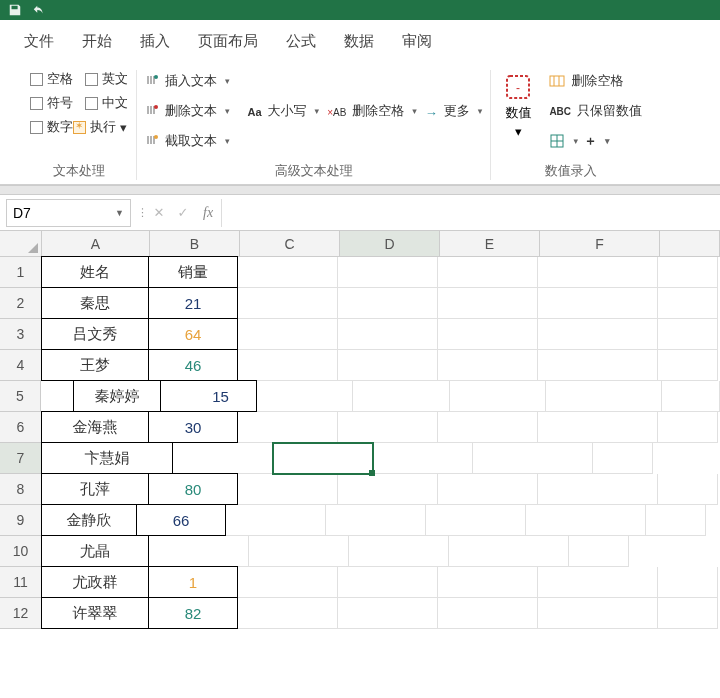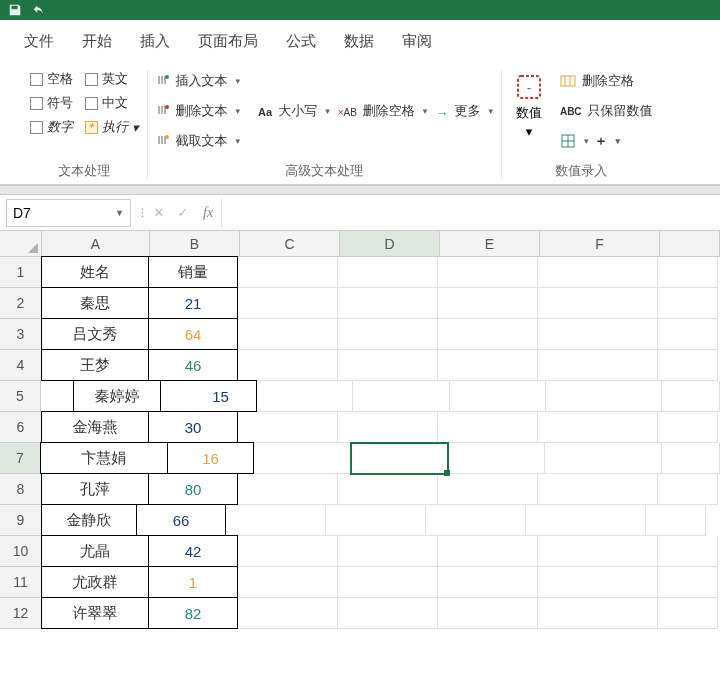--- a/index.html
+++ b/index.html
@@ -93,21 +93,21 @@
         <div class="ribbon-row" style="gap: 12px;">
           <div class="chk">
             <span class="chkbox"></span>
             <span>符号</span>
           </div>
           <div class="chk">
             <span class="chkbox"></span>
             <span>中文</span>
           </div>
         </div>
-        <div class="ribbon-row" style="gap: 12px; font-style: italic;">
+        <div class="ribbon-row" style="gap: 0;">
           <div class="chk">
             <span class="chkbox"></span>
             <span>数字</span>
           </div>
           <div class="chk">
             <span class="chkbox star"></span>
             <span>执行</span>
             <span class="dd">▾</span>
           </div>
         </div>
@@ -292,21 +292,20 @@
         <div class="cell bordered c-navy" style="width: 90px;">30</div>
         <div class="cell" style="width: 100px;"></div>
         <div class="cell" style="width: 100px;"></div>
         <div class="cell" style="width: 100px;"></div>
         <div class="cell" style="width: 120px;"></div>
         <div class="cell" style="width: 60px;"></div>
       </div>
       <div class="row">
         <div class="rowhdr sel">7</div>
         <div class="cell bordered" style="width: 132px;">卞慧娟</div>
-        <div class="cell bordered c-orange" style="width: 90px;">16</div>
         <div class="cell" style="width: 100px;"></div>
         <div class="cell active" style="width: 100px;"></div>
         <div class="cell" style="width: 100px;"></div>
         <div class="cell" style="width: 120px;"></div>
         <div class="cell" style="width: 60px;"></div>
       </div>
       <div class="row">
         <div class="rowhdr">8</div>
         <div class="cell bordered" style="width: 108px;">孔萍</div>
         <div class="cell bordered c-teal" style="width: 90px;">80</div>
@@ -322,21 +321,20 @@
         <div class="cell bordered c-navy" style="width: 90px;">66</div>
         <div class="cell" style="width: 100px;"></div>
         <div class="cell" style="width: 100px;"></div>
         <div class="cell" style="width: 100px;"></div>
         <div class="cell" style="width: 120px;"></div>
         <div class="cell" style="width: 60px;"></div>
       </div>
       <div class="row">
         <div class="rowhdr">10</div>
         <div class="cell bordered" style="width: 108px;">尤晶</div>
-        <div class="cell bordered c-navy" style="width: 90px;">42</div>
         <div class="cell" style="width: 100px;"></div>
         <div class="cell" style="width: 100px;"></div>
         <div class="cell" style="width: 100px;"></div>
         <div class="cell" style="width: 120px;"></div>
         <div class="cell" style="width: 60px;"></div>
       </div>
       <div class="row">
         <div class="rowhdr">11</div>
         <div class="cell bordered" style="width: 108px;">尤政群</div>
         <div class="cell bordered c-orange" style="width: 90px;">1</div>

